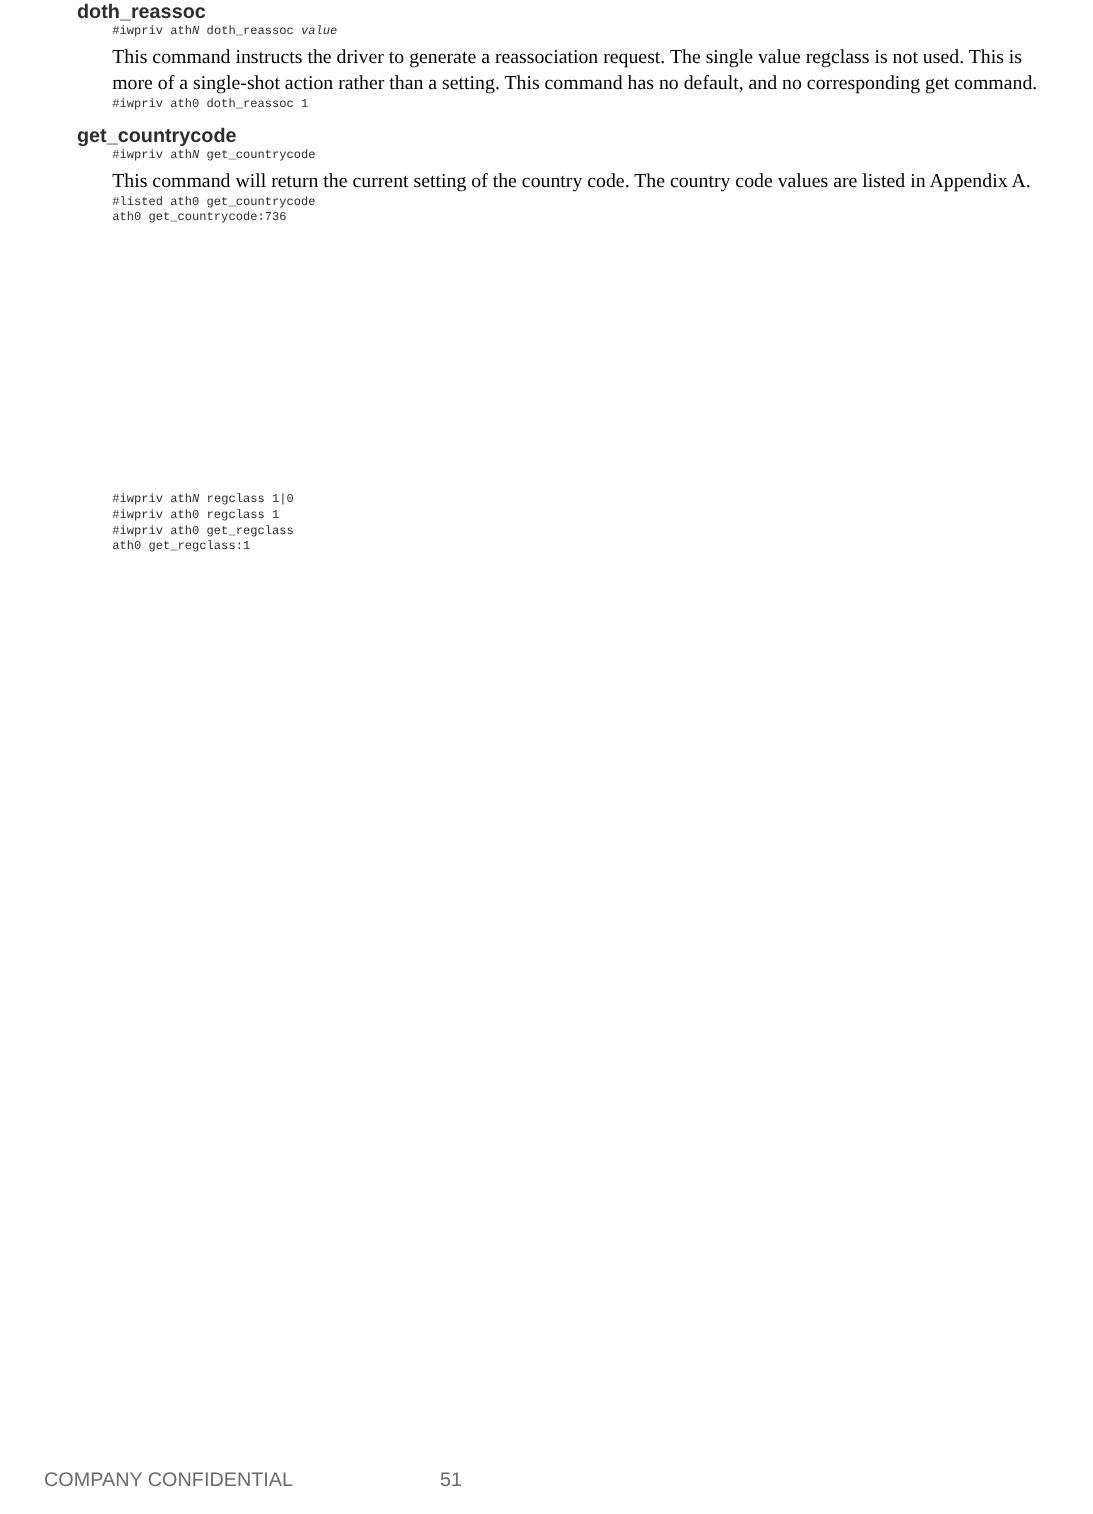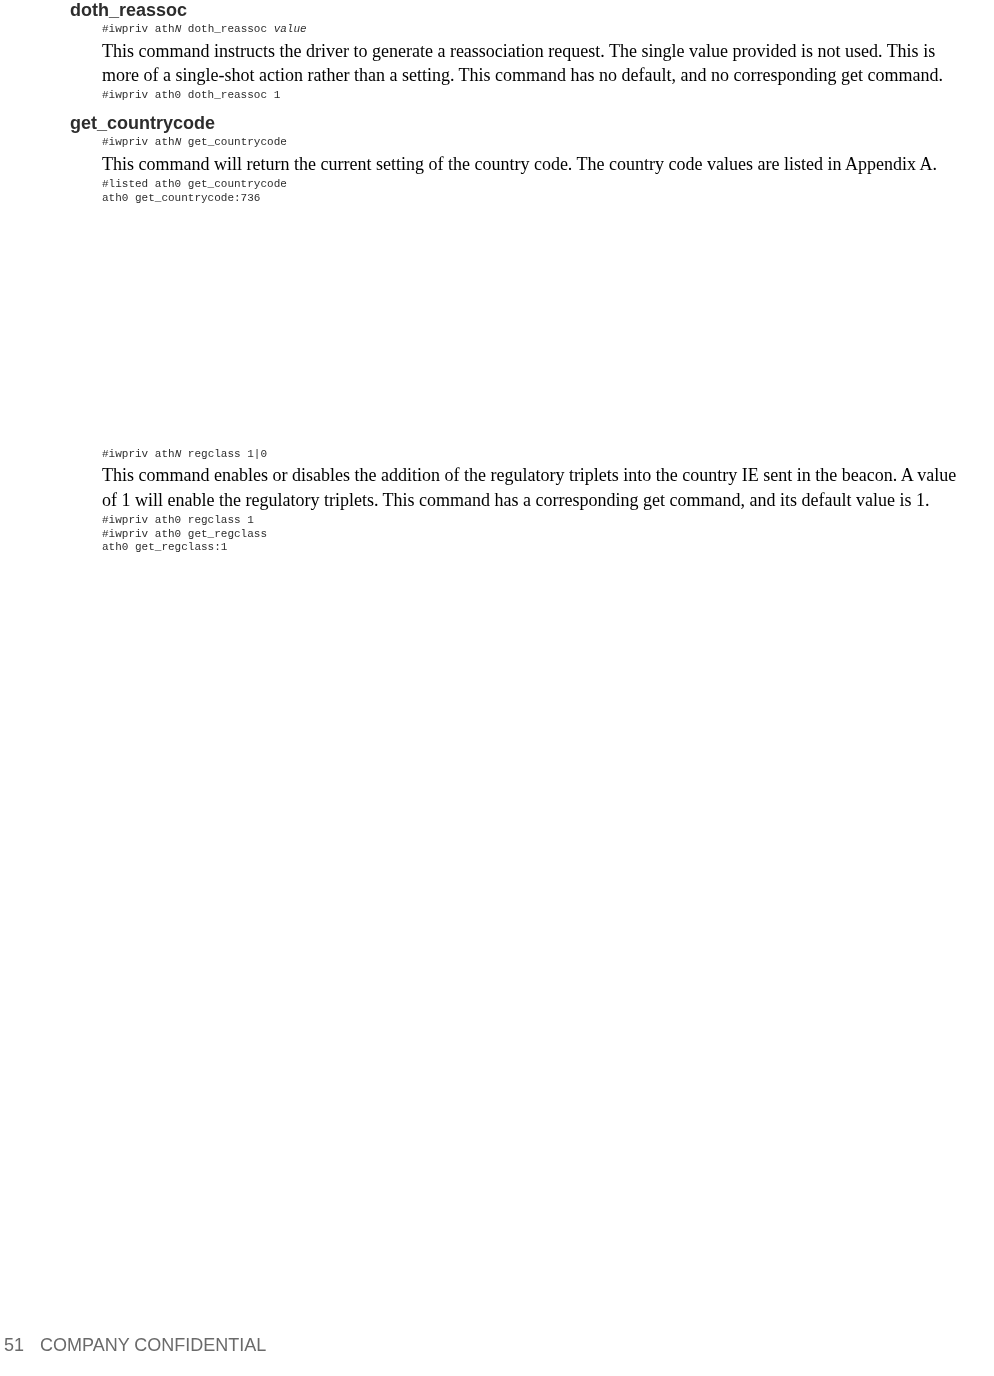--- a/index.html
+++ b/index.html
@@ -62,54 +62,54 @@
     font-family: Arial, Helvetica, sans-serif;
     font-size: 18px;
     color: #6a6a6a;
     display: flex;
   }
   .footer .left {
     flex: 0 0 auto;
   }
   .footer .center {
     position: absolute;
-    left: 4px;
+    left: 16px;
     width: 788px;
+    text-align: center;
   }
 </style>
 </head>
 <body>
 
 <div class="page">
 
   <div class="block">
     <div class="section-heading">doth_reassoc</div>
     <div class="indent">
       <div class="code"><span>#iwpriv ath</span><span class="italic">N</span><span> doth_reassoc </span><span class="italic">value</span></div>
-      <div class="body-text">This command instructs the driver to generate a reassociation request. The single value provided is not used. This is more of a single-shot action rather than a setting. This command has no default, and no corresponding get command.</div>
+      <div class="body-text">This command instructs the driver to generate a reassociation request. The single value regclass is not used. This is more of a single-shot action rather than a setting. This command has no default, and no corresponding get command.</div>
       <div class="code">#iwpriv ath0 doth_reassoc 1</div>
     </div>
   </div>
 
   <div class="block">
     <div class="section-heading">get_countrycode</div>
     <div class="indent">
       <div class="code"><span>#iwpriv ath</span><span class="italic">N</span><span> get_countrycode</span><span class="italic"></span></div>
       <div class="body-text">This command will return the current setting of the country code. The country code values are listed in Appendix A.</div>
       <div class="code">#listed ath0 get_countrycode
 ath0 get_countrycode:736</div>
     </div>
   </div>
 
   <div class="gap"></div>
 
   <div class="block">
     <div class="indent">
       <div class="code"><span>#iwpriv ath</span><span class="italic">N</span><span> regclass 1|0</span><span class="italic"></span></div>
-      <div class="body-text">This command enables or disables the addition of the regulatory triplets into the country IE sent in the beacon. A value of 1 will enable the regulatory triplets. This command has a corresponding get command, and its default value is 1.</div>
       <div class="code">#iwpriv ath0 regclass 1
 #iwpriv ath0 get_regclass
 ath0 get_regclass:1</div>
     </div>
   </div>
 
 </div>
 
 <div class="footer">
   <div class="left">COMPANY CONFIDENTIAL</div>

